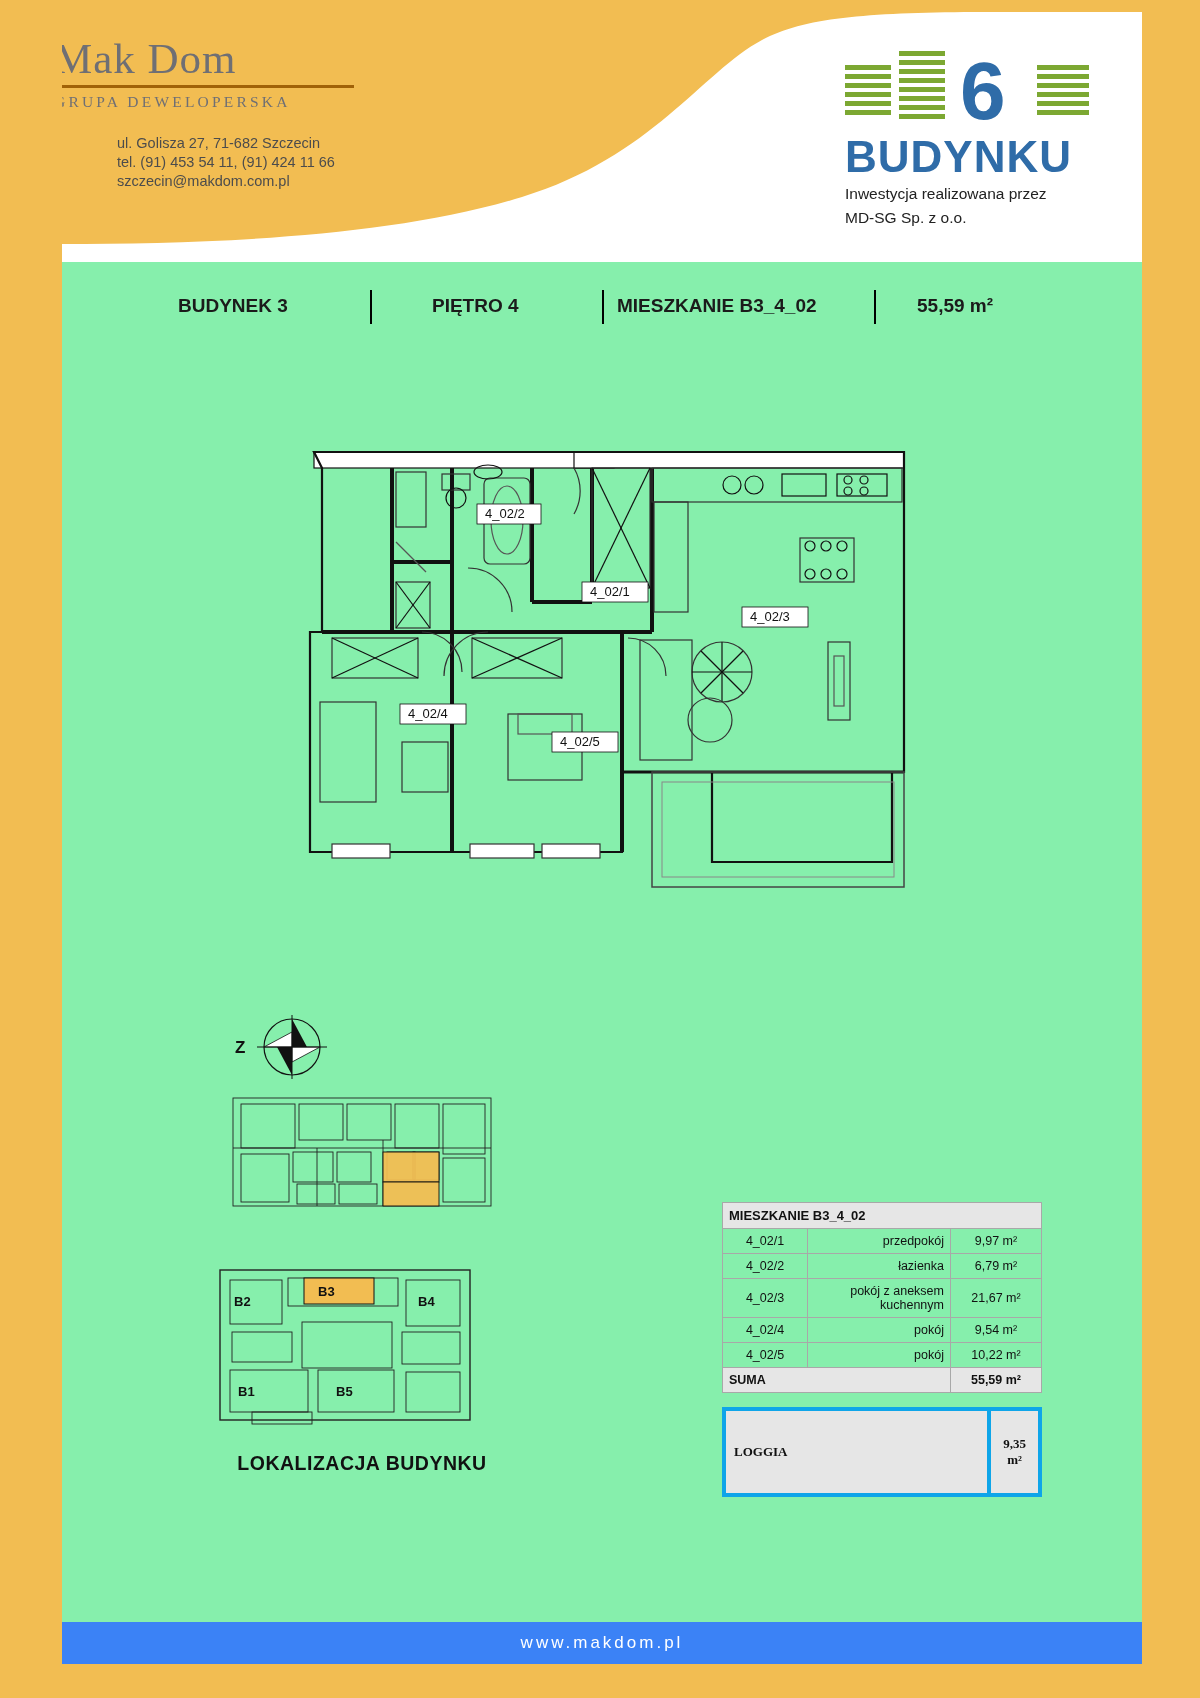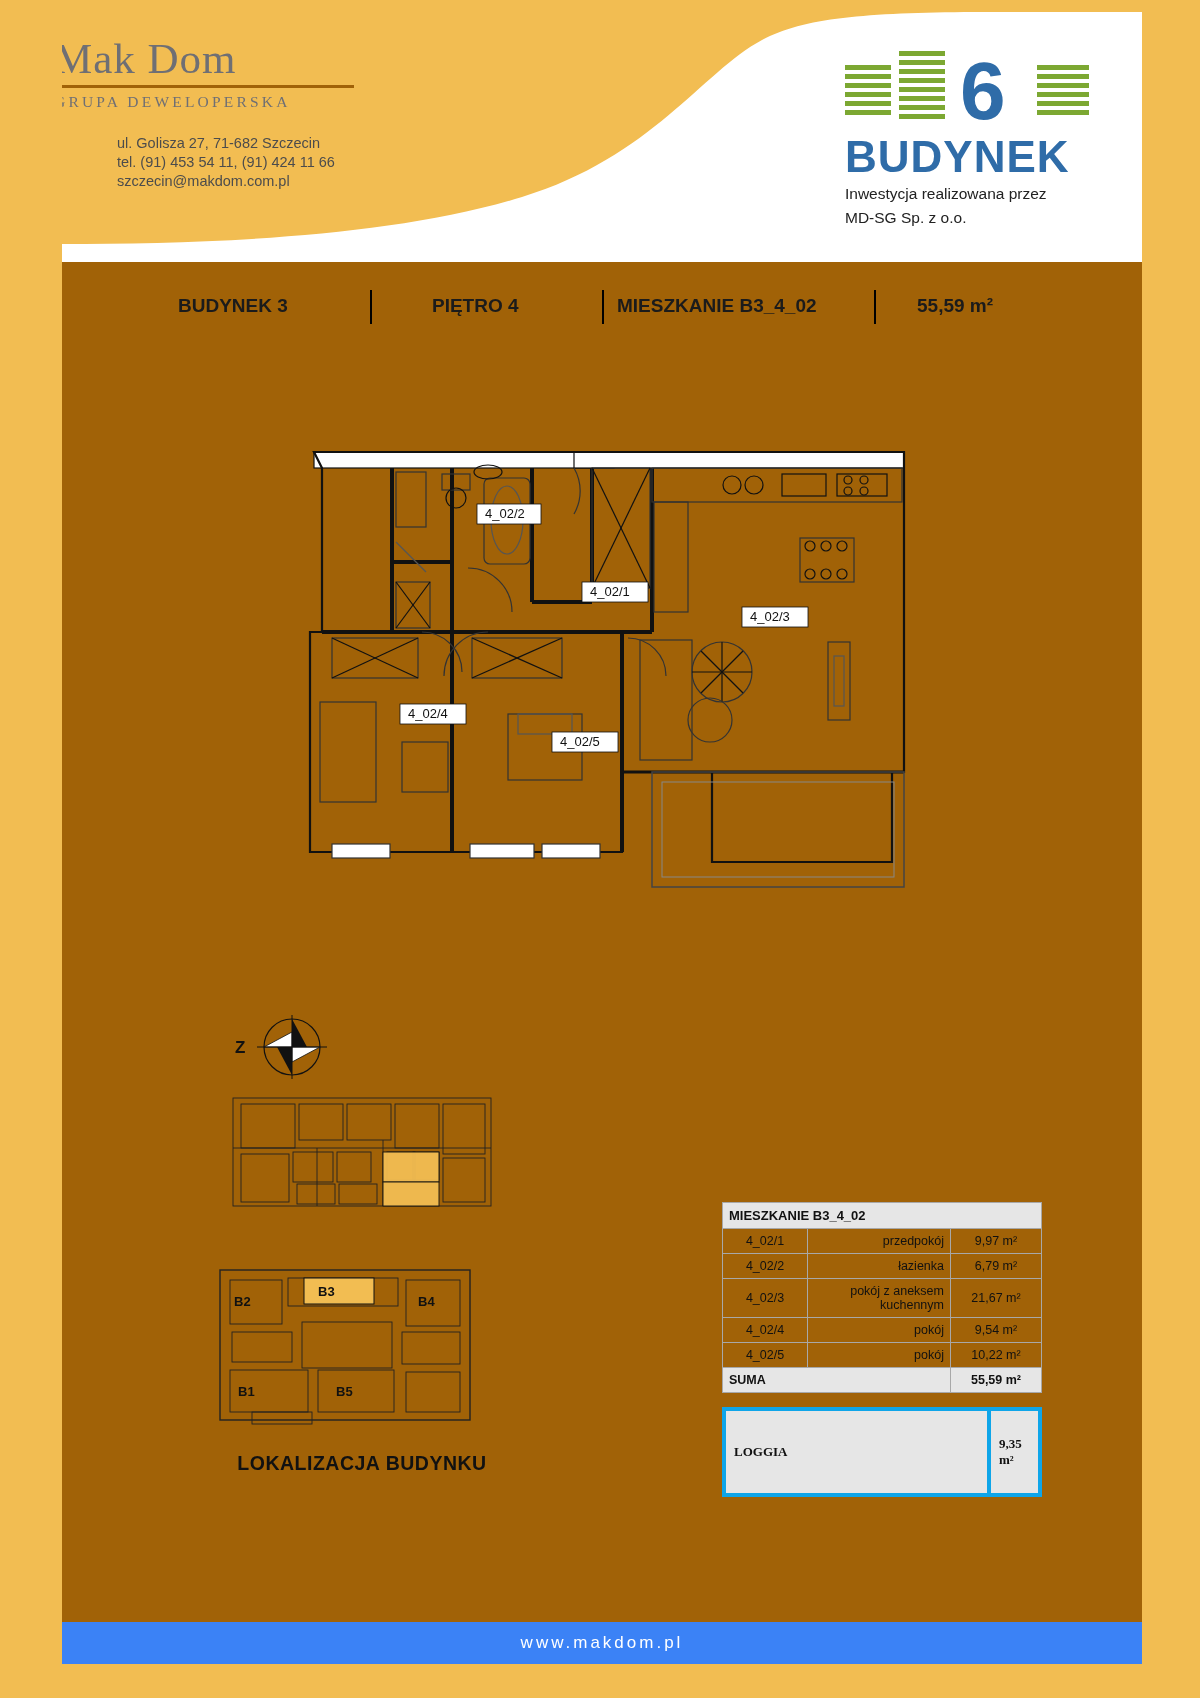--- a/index.html
+++ b/index.html
@@ -10,21 +10,21 @@
     position:relative;
     overflow:hidden;
   }
   .page{
     position:absolute;left:0;top:0;width:1200px;height:1698px;
     background:#f2bd52;
   }
   
   .sheet{
     position:absolute;left:62px;top:12px;width:1080px;height:1610px;
-    background:#a16207;
+    background:#86efac;
   }
   
   .topband{
     position:absolute;left:0;top:0;width:1080px;height:250px;
     background:#f2bd52;
     overflow:hidden;
   }
   
   .wave{position:absolute;left:0;top:0;width:1080px;height:260px;}
 
@@ -91,21 +91,21 @@
   table.rooms td{border:1px solid #a8a8a8;padding:5px 6px;color:#111;}
   .thead td{background:#e6e6e6;font-weight:bold;font-size:13px;padding:7px 8px;}
   .c1{width:72px;text-align:center;}
   .c2{text-align:right;}
   .c3{width:78px;text-align:center;}
   .sumrow td{background:#e6e6e6;font-weight:bold;}
   table.loggia{border-collapse:collapse;width:320px;font-size:13px;margin-top:14px;}
   table.loggia td{border:4px solid #0ea5e9;padding:25px 8px;background:#e6e6e6;
                   font-weight:bold;color:#111;font-family:Liberation Serif, serif;}
   .lg1{width:245px;}
-  .lg2{text-align:left;}
+  .lg2{text-align:center;}
 
   
   .footer{
     position:absolute;left:62px;top:1622px;width:1080px;height:42px;
     background:#3b82f6;
     text-align:center;
   }
   .footer .url{
     font-size:17px;color:#ffffff;letter-spacing:3px;line-height:42px;
   }
@@ -154,21 +154,21 @@
               <rect x="192" y="18" width="52" height="5"></rect>
               <rect x="192" y="27" width="52" height="5"></rect>
               <rect x="192" y="36" width="52" height="5"></rect>
               <rect x="192" y="45" width="52" height="5"></rect>
               <rect x="192" y="54" width="52" height="5"></rect>
               <rect x="192" y="63" width="52" height="5"></rect>
             </g>
             <text x="115" y="72" font-family="Liberation Sans, sans-serif" font-size="82" font-weight="bold" fill="#2f6ca8">6</text>
           </svg>
         </div>
-        <div class="gol-name">BUDYNEK</div>
+        <div class="gol-name">BUDYNKU</div>
         <div class="gol-note">Inwestycja realizowana przez</div>
         <div class="gol-note">MD-SG Sp. z o.o.</div>
       </div>
     </div>
 
     <div class="inforow">
       <div class="cell" style="left:116px;">BUDYNEK 3</div>
       <div class="sep" style="left:308px;"></div>
       <div class="cell" style="left:370px;">PIĘTRO 4</div>
       <div class="sep" style="left:540px;"></div>

